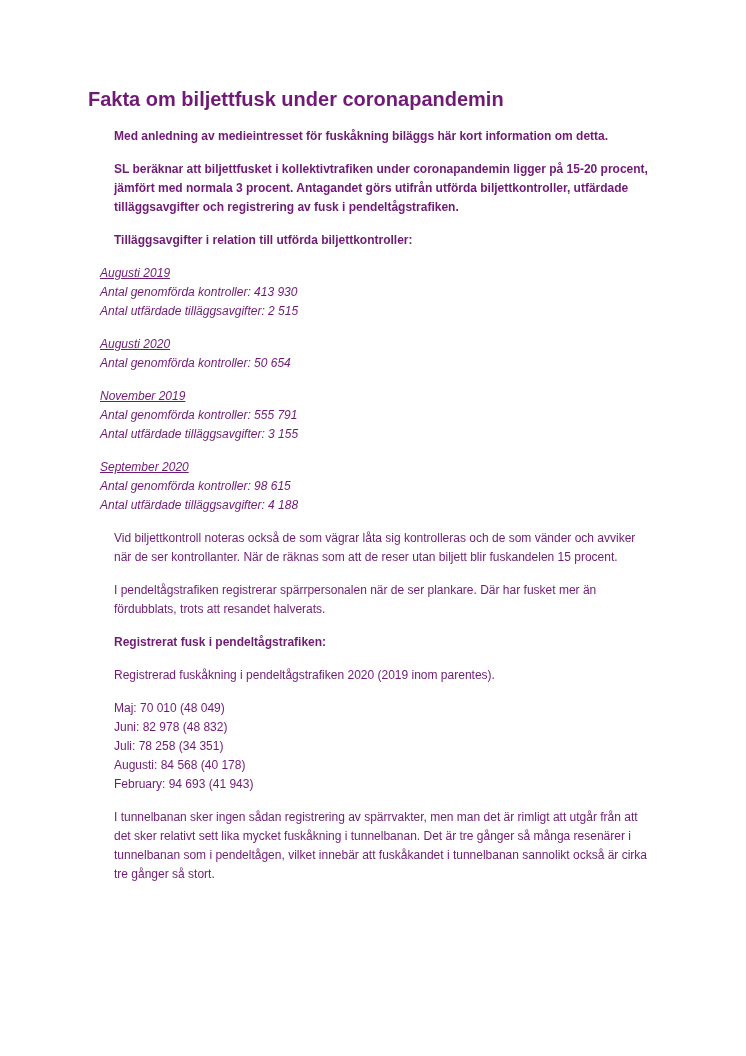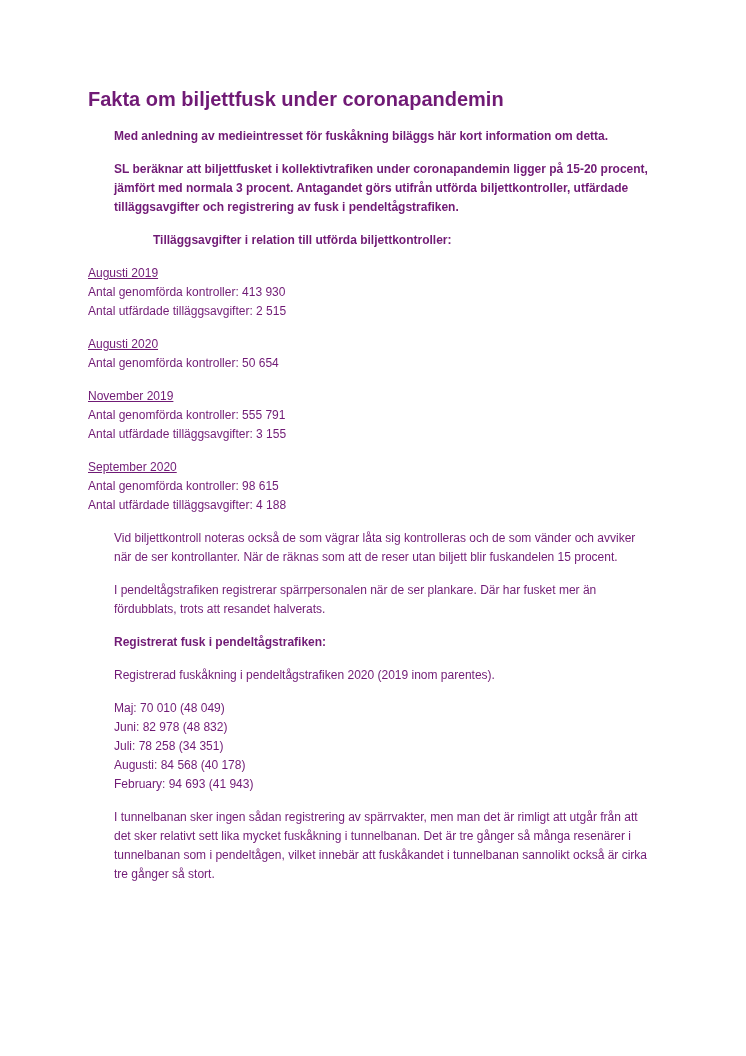--- a/index.html
+++ b/index.html
@@ -34,24 +34,24 @@
     line-height: 19px;
     margin: 0 0 14px 0;
     white-space: pre;
     padding-left: 26px;
   }
   .bold {
     font-weight: 700;
   }
   .section-gap {
     margin-top: 10px;
-    margin-left: 39px;
   }
   .entry {
-    margin: 0 0 14px 0;
+    margin: 0 0 14px 12px;
+    font-style: italic;
   }
   .line {
     font-size: 12px;
     line-height: 19px;
     white-space: pre;
   }
   .underline {
     text-decoration: underline;
   }
 </style>

